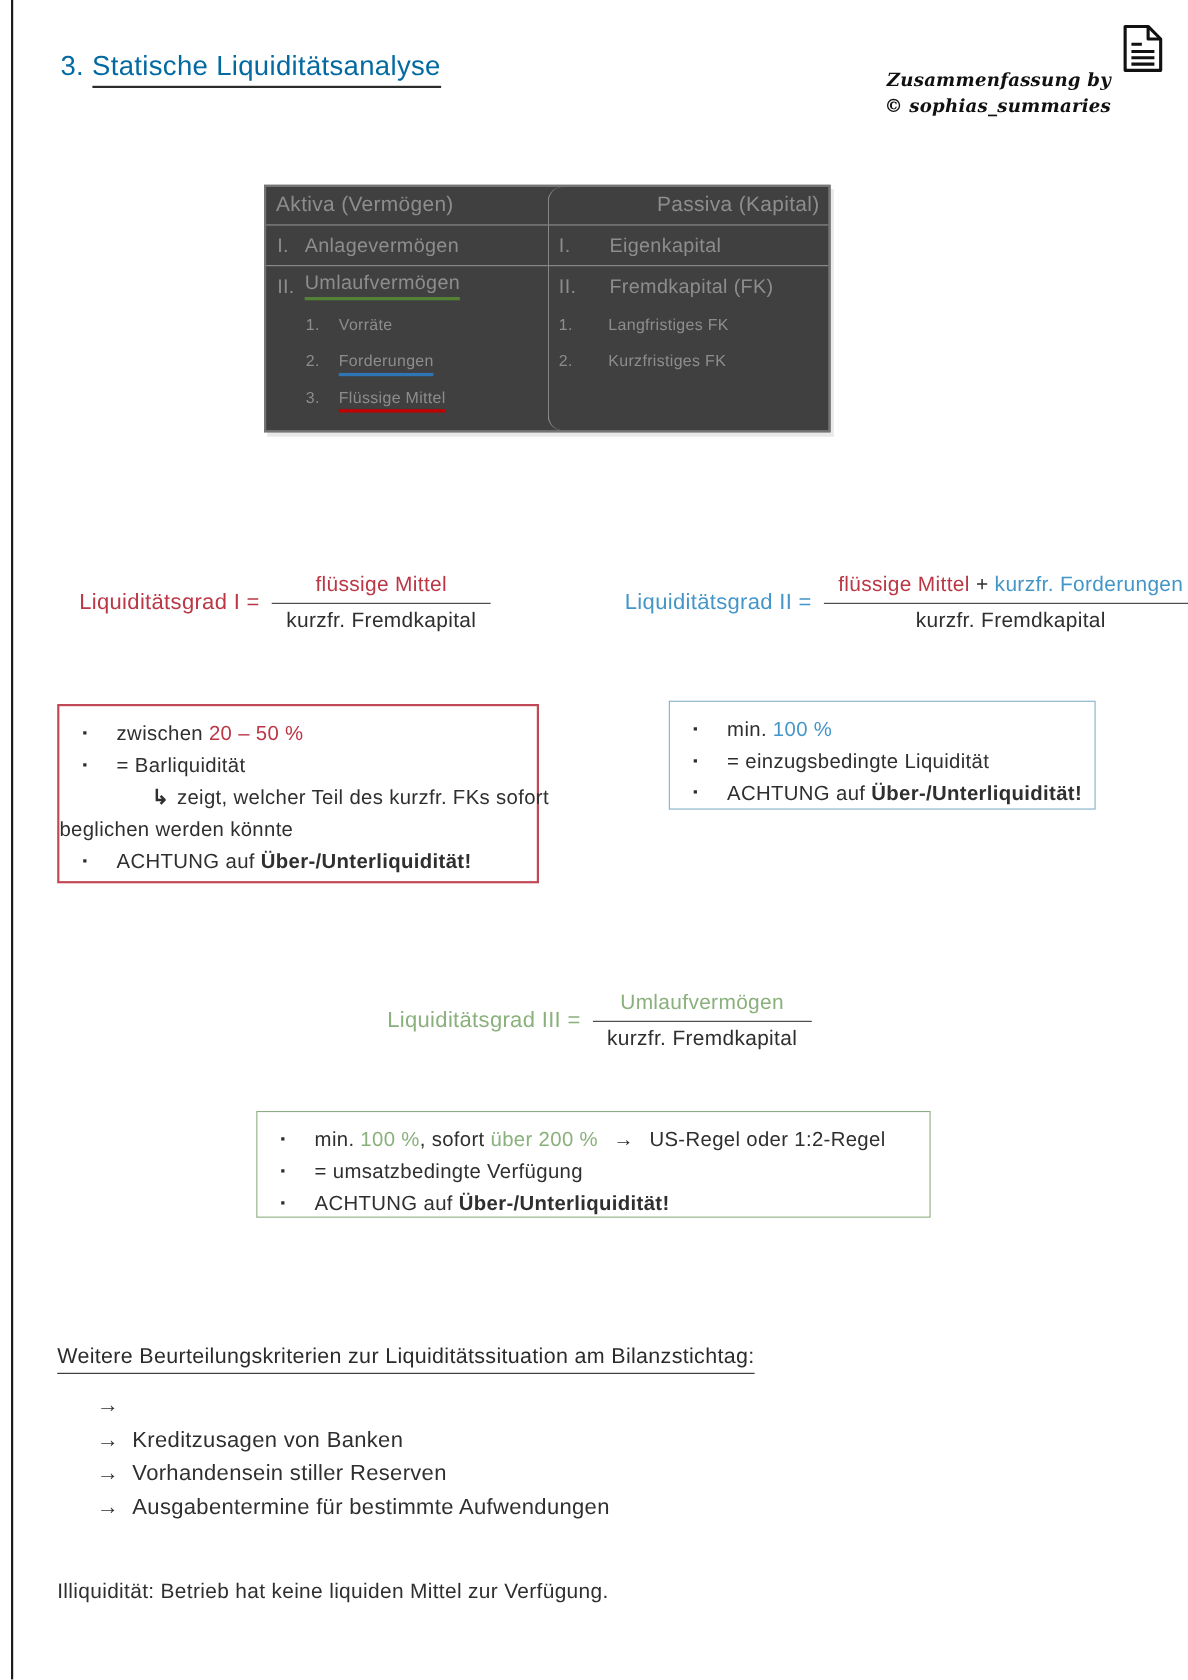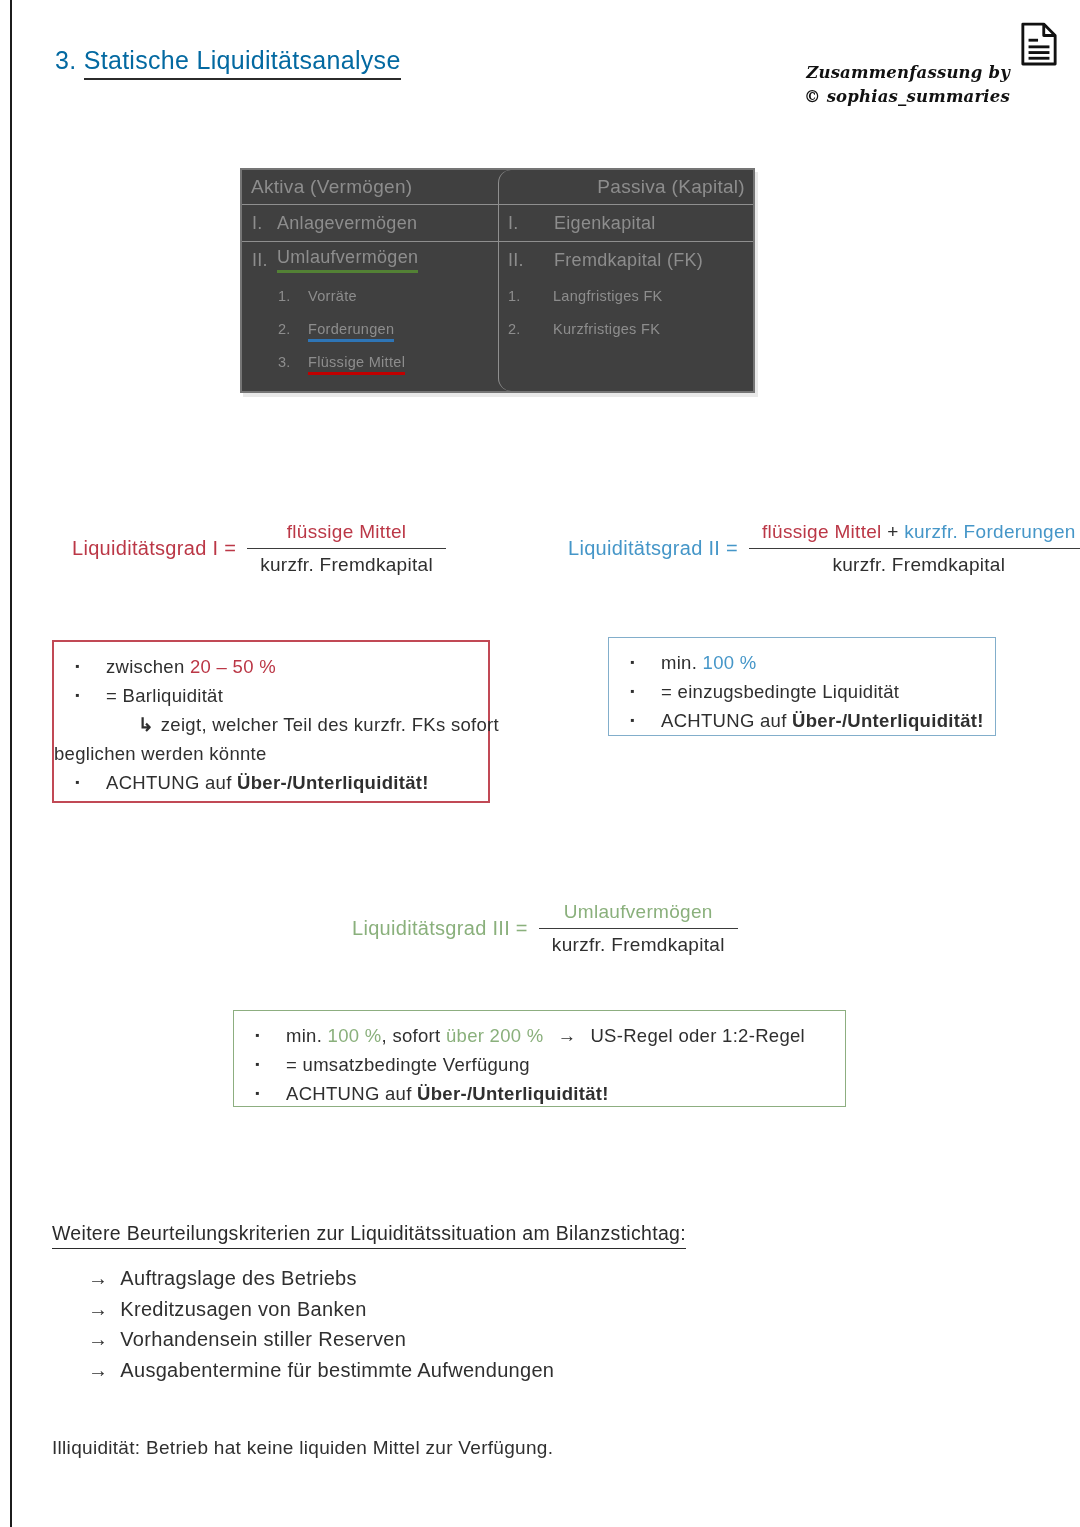--- a/index.html
+++ b/index.html
@@ -230,21 +230,20 @@
     <div class="bullet-row">
       <span class="bmark">▪</span>
       <span class="btext"><span>ACHTUNG auf </span><span class="bold">Über-/Unterliquidität!</span></span>
     </div>
   </div>
 
   <div class="criteria-head"><span class="u">Weitere Beurteilungskriterien zur Liquiditätssituation am Bilanzstichtag:</span></div>
   <div class="criteria-list">
     <div class="crit-item">
         <span class="crit-arrow">→</span>
-        <span>Auftragslage des Betriebs</span>
       </div>
     <div class="crit-item">
         <span class="crit-arrow">→</span>
         <span>Kreditzusagen von Banken</span>
       </div>
     <div class="crit-item">
         <span class="crit-arrow">→</span>
         <span>Vorhandensein stiller Reserven</span>
       </div>
     <div class="crit-item">

